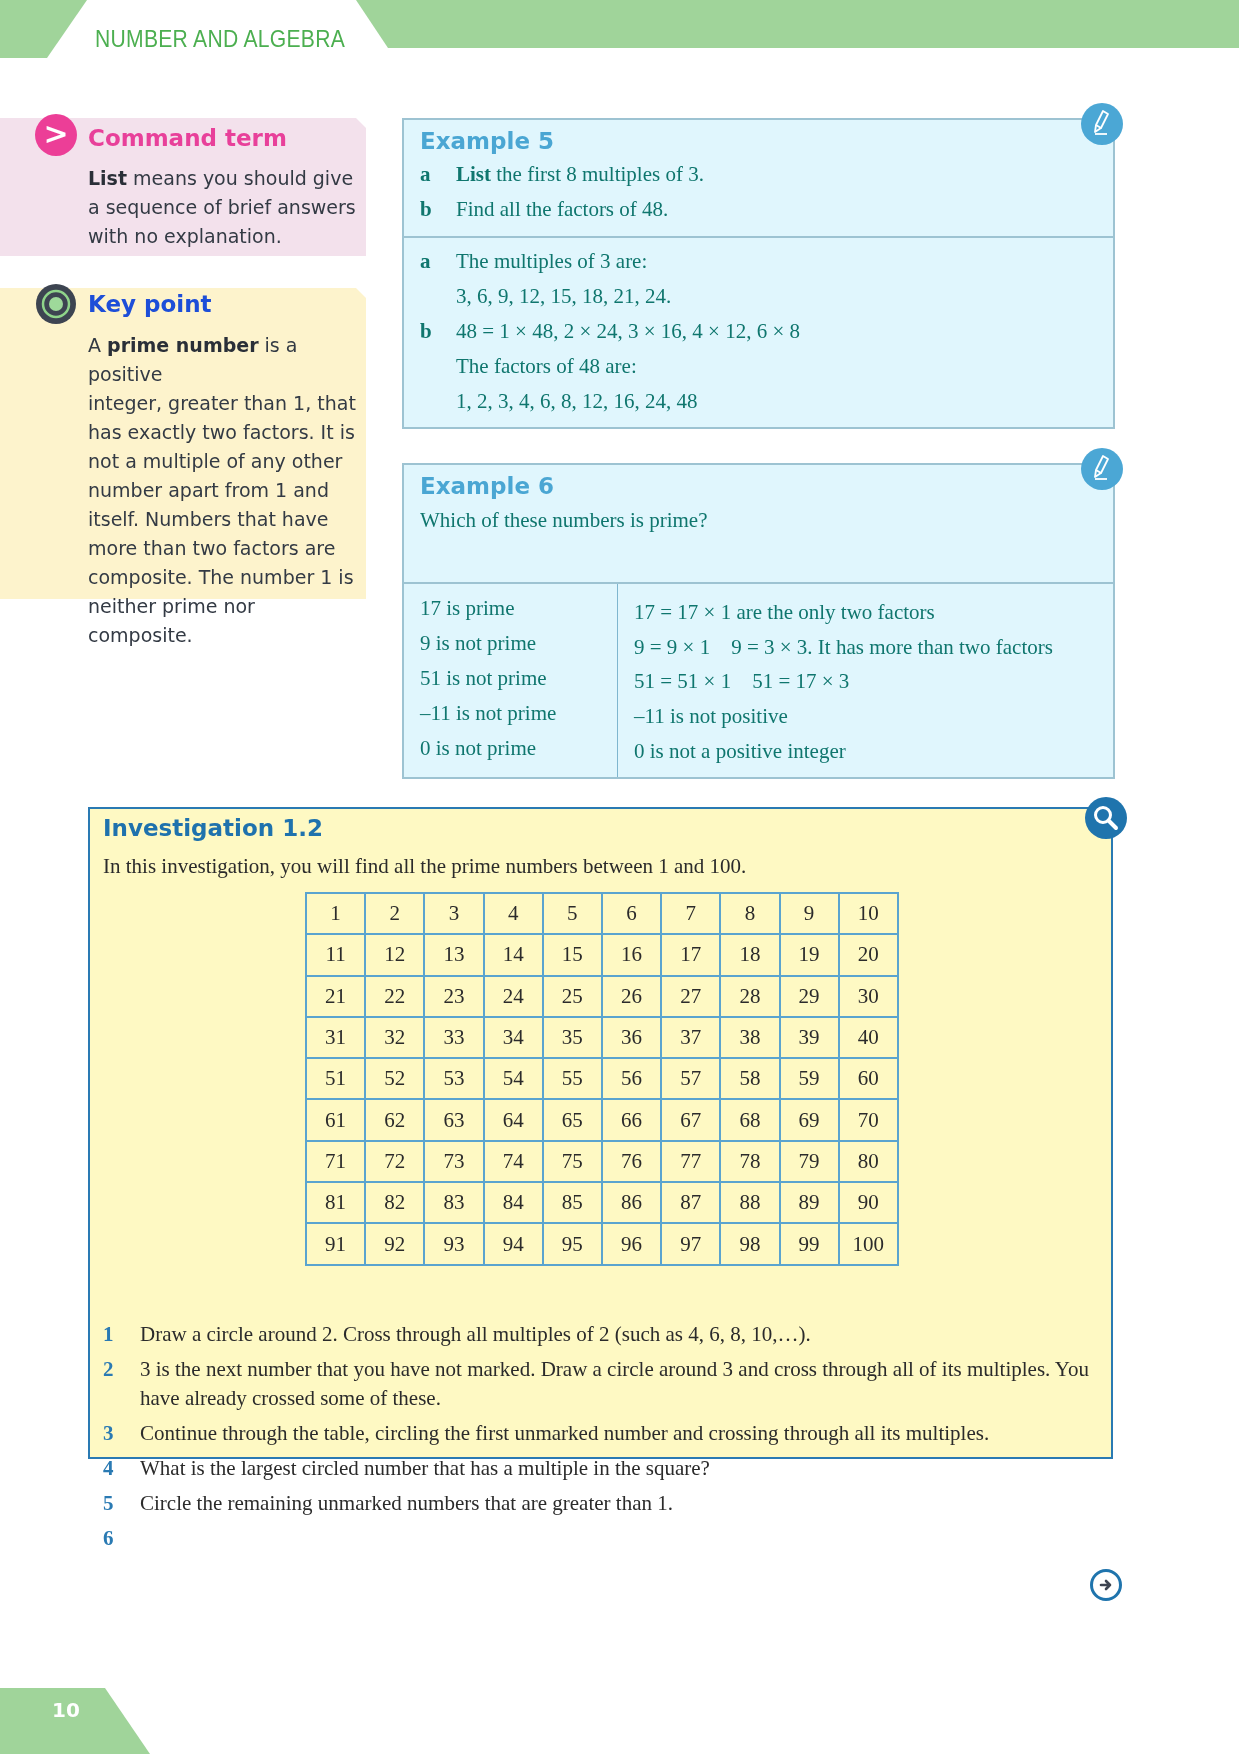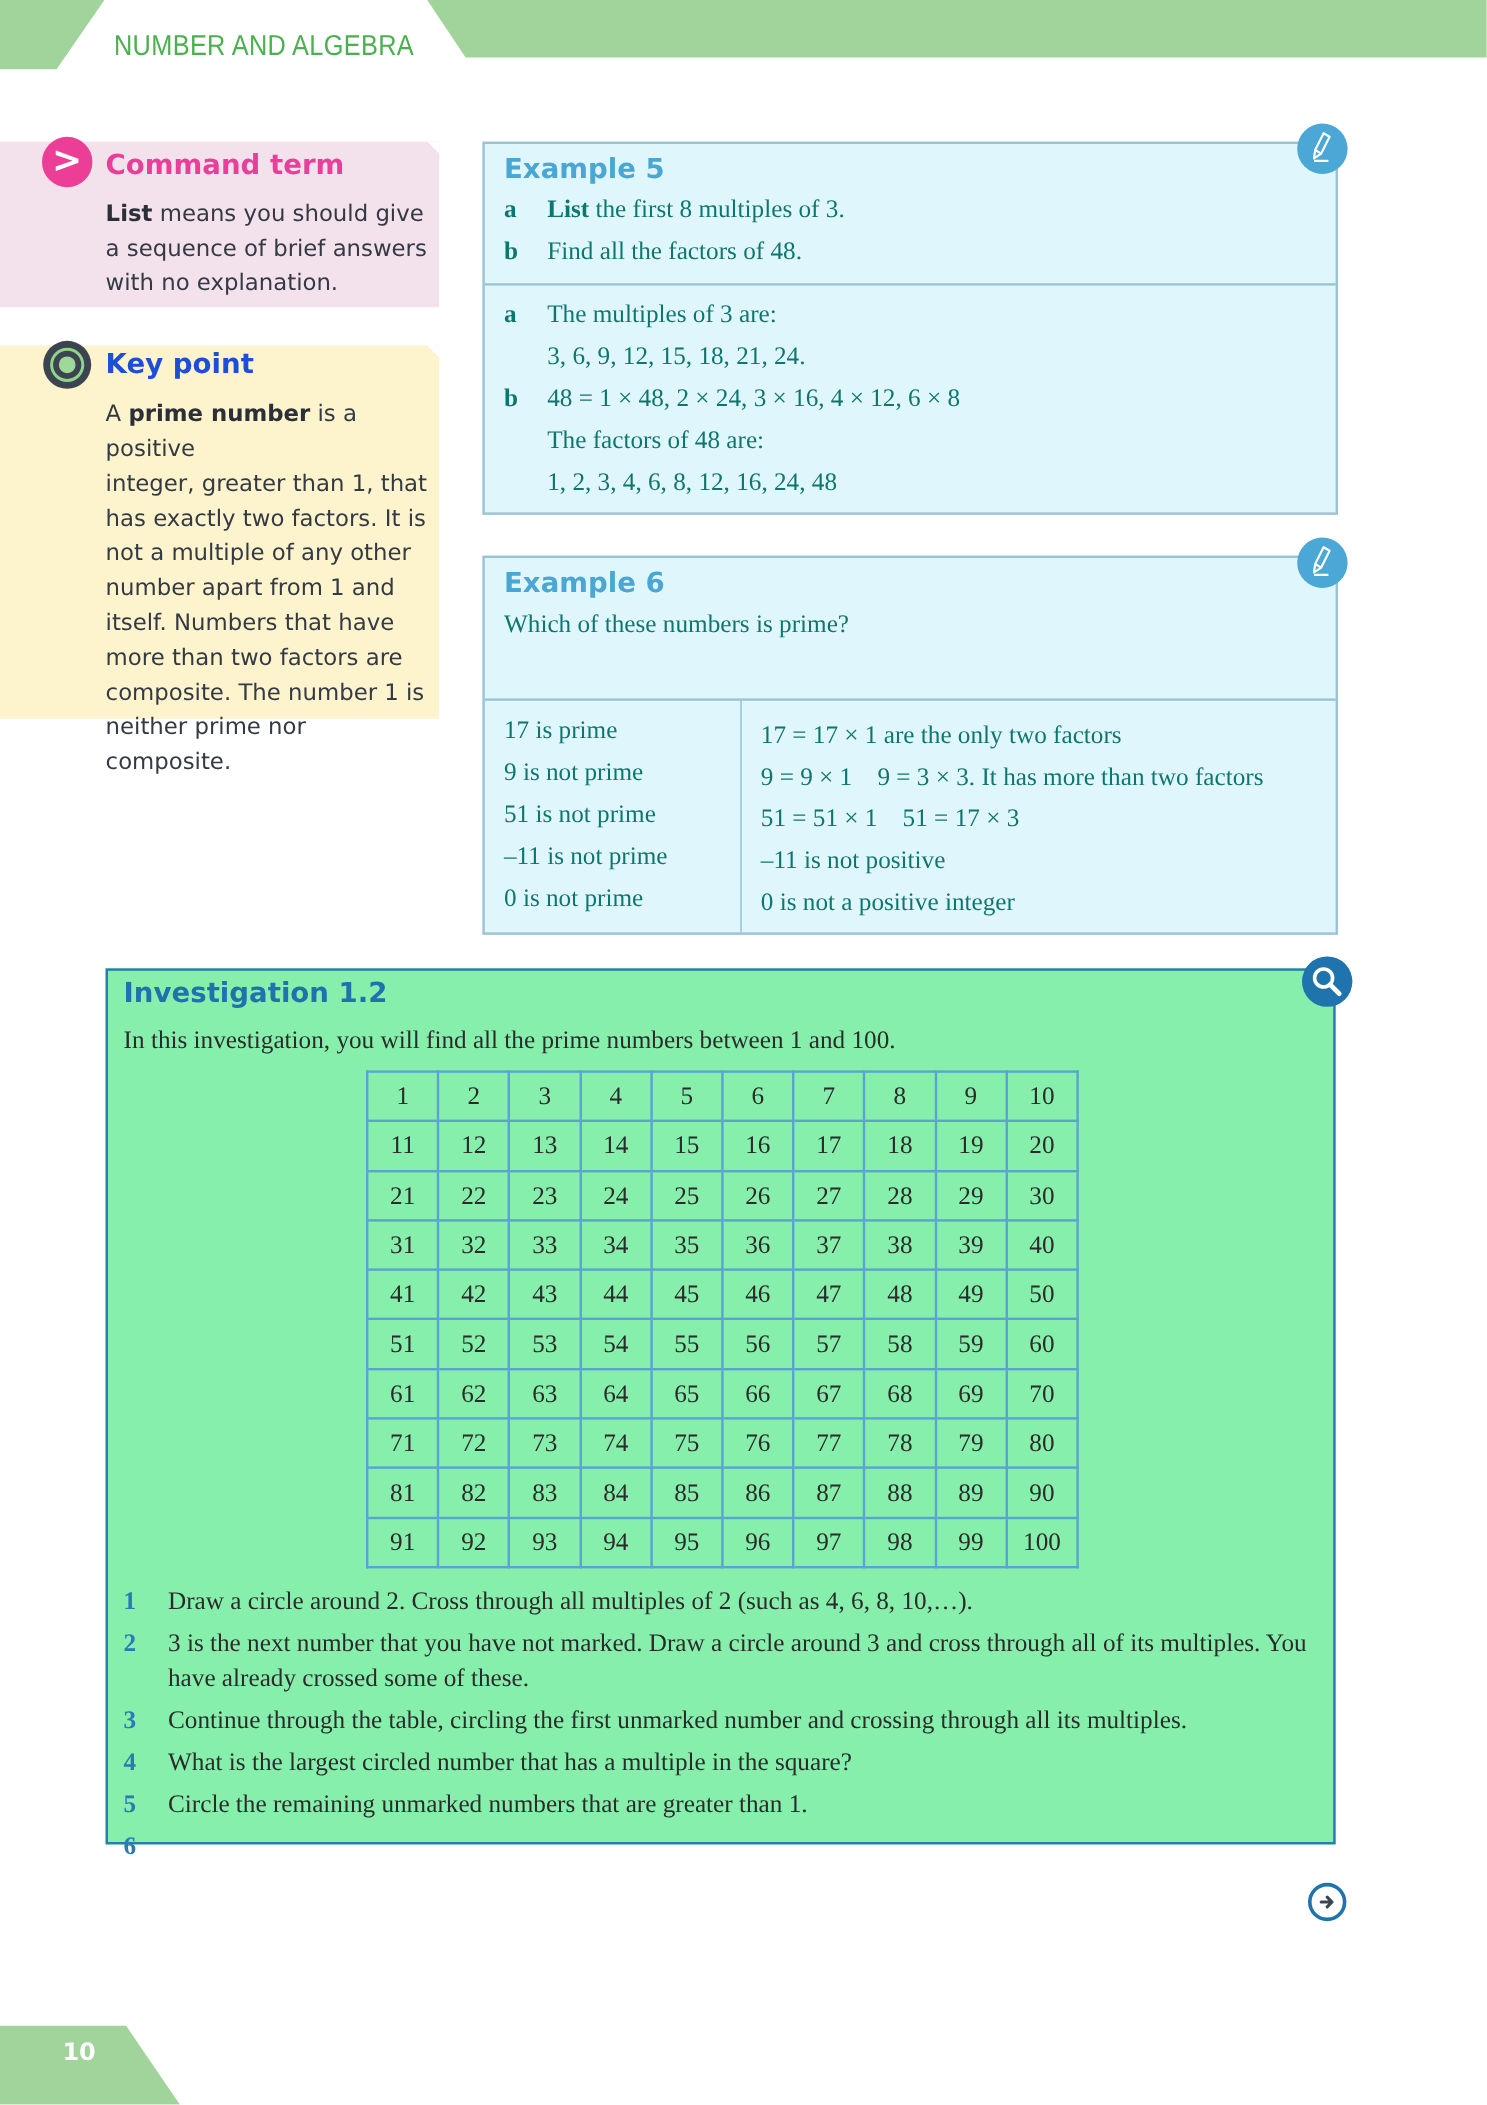--- a/index.html
+++ b/index.html
@@ -44,22 +44,22 @@
   .ex-line .lbl { display: inline-block; width: 36px; font-weight: bold; }
   .divider { position: absolute; left: 0; right: 0; height: 2px; background: #9dc3d2; }
   .vdivider { position: absolute; width: 1px; background: #7fb6cf; }
   .pen-icon { position: absolute; width: 42px; height: 42px; border-radius: 50%; background: #4ba7d5; }
   .pen-icon svg { display: block; }
 
   .ex6-opt { display: inline-block; margin-right: 38px; }
   .ex6-opt b { margin-right: 8px; }
 
   
-  .investigation { position: absolute; left: 88px; top: 807px; width: 1025px; height: 730px;
-    border: 2px solid #2a7ab3; background: #86efac; }
+  .investigation { position: absolute; left: 88px; top: 807px; width: 1025px; height: 652px;
+    border: 2px solid #2a7ab3; background: #fef9c3; }
   .inv-title { position: absolute; left: 13px; top: 6px; font-family: "DejaVu Sans", sans-serif; font-weight: bold;
     font-size: 23px; color: #1f72ad; }
   .inv-intro { position: absolute; left: 13px; top: 45px; font-size: 21px; white-space: nowrap; }
   .search-icon { position: absolute; left: 1085px; top: 797px; width: 42px; height: 42px; border-radius: 50%; background: #1f74ad; }
   .arrow-icon { position: absolute; left: 1090px; top: 1569px; width: 32px; height: 32px; border-radius: 50%;
     border: 3px solid #1f74ad; background: #fff; }
 
   .grid { position: absolute; left: 305px; top: 892px; border-collapse: collapse; }
   .grid td { width: 59.2px; height: 41.3px; border: 2px solid #5aa4cf; text-align: center; vertical-align: middle;
     font-family: "Liberation Serif", serif; font-size: 21px; color: #2b2b2b; padding: 0; }
@@ -237,32 +237,20 @@
         <td>33</td>
         <td>34</td>
         <td>35</td>
         <td>36</td>
         <td>37</td>
         <td>38</td>
         <td>39</td>
         <td>40</td>
       </tr>
       <tr>
-        <td>41</td>
-        <td>42</td>
-        <td>43</td>
-        <td>44</td>
-        <td>45</td>
-        <td>46</td>
-        <td>47</td>
-        <td>48</td>
-        <td>49</td>
-        <td>50</td>
-      </tr>
-      <tr>
         <td>51</td>
         <td>52</td>
         <td>53</td>
         <td>54</td>
         <td>55</td>
         <td>56</td>
         <td>57</td>
         <td>58</td>
         <td>59</td>
         <td>60</td>

